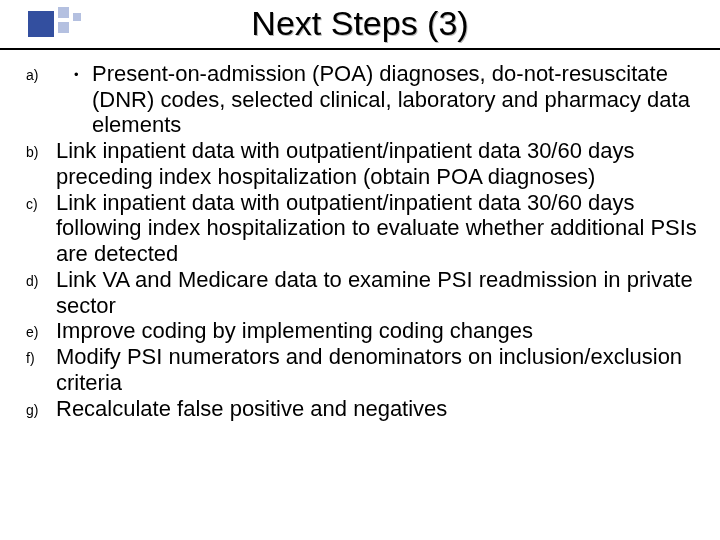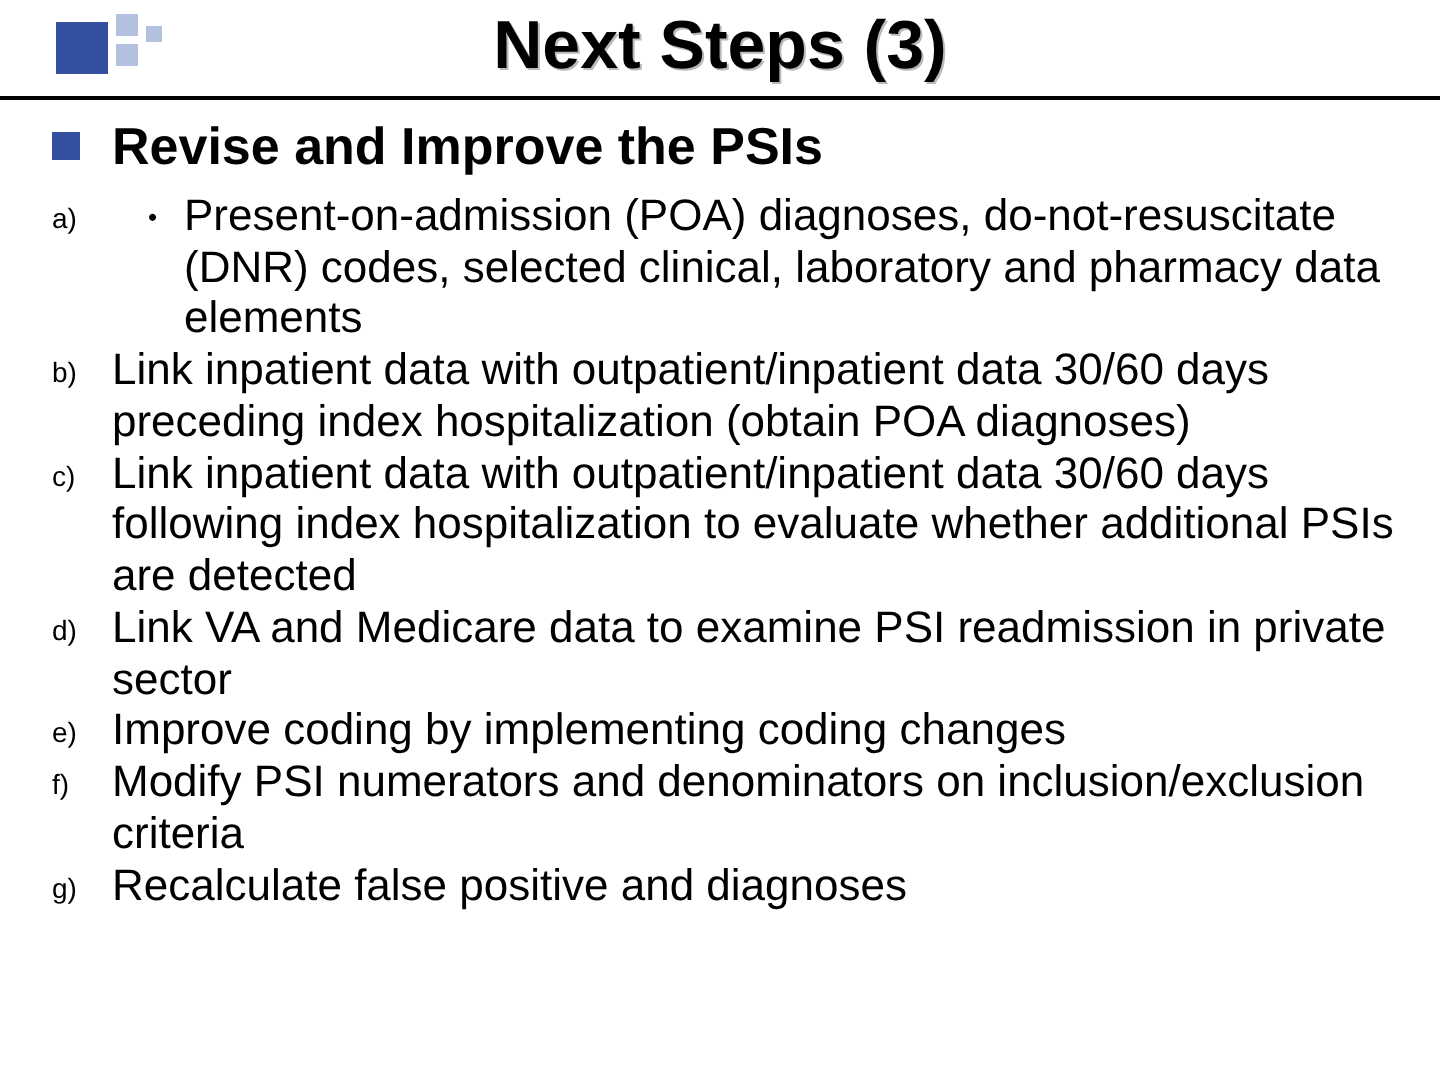--- a/index.html
+++ b/index.html
@@ -62,21 +62,21 @@
     border-top: 2px solid #000;
   }
 
   .title {
     position: absolute;
     top: 4px;
     left: 0;
     right: 0;
     text-align: center;
     font-size: 34px;
-    font-weight: bold;
+    font-weight: normal;
     color: #000;
     text-shadow: 1px 1px 0 #b9b9b9;
     letter-spacing: 0px;
   }
 
   .content {
     position: absolute;
     top: 58px;
     left: 26px;
     right: 20px;
@@ -163,24 +163,20 @@
   <div class="sm1"></div>
   <div class="sm2"></div>
   <div class="sm3"></div>
 </div>
 
 <div class="title">Next Steps (3)</div>
 <div class="rule"></div>
 
 <div class="content">
 
-  <div class="h1row">
-    <div class="bullet"></div>
-    <div class="txt">Revise and Improve the PSIs</div>
-  </div>
 
   <ul class="lettered">
 
     <li>
       <span class="lbl">a)</span>
       <div class="body">
         <ul class="sub">
           <li>
             <span class="dot">•</span>
             <span class="subtxt">Present-on-admission (POA) diagnoses, do-not-resuscitate (DNR) codes, selected clinical, laboratory and pharmacy data elements</span>
@@ -209,18 +205,18 @@
       <div class="body">Improve coding by implementing coding changes</div>
     </li>
 
     <li>
       <span class="lbl">f)</span>
       <div class="body">Modify PSI numerators and denominators on inclusion/exclusion criteria</div>
     </li>
 
     <li class="cut">
       <span class="lbl">g)</span>
-      <div class="body">Recalculate false positive and diagnoses</div>
+      <div class="body">Recalculate false positive and negatives</div>
     </li>
 
   </ul>
 
 </div>
 
 </body></html>

